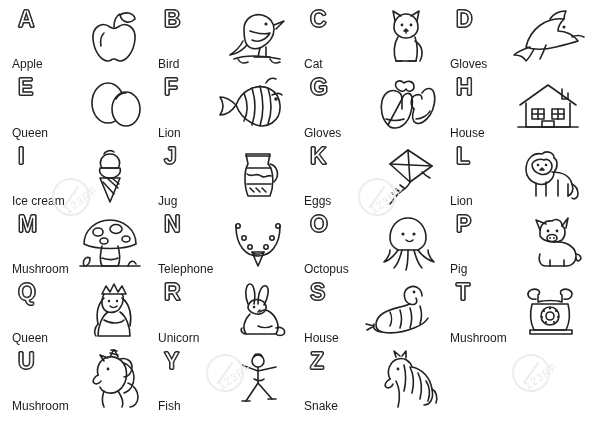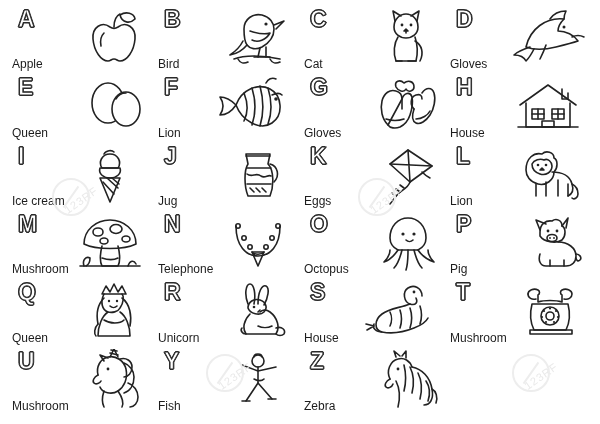--- a/index.html
+++ b/index.html
@@ -511,21 +511,21 @@
           <path d="M30 30 C26 22 30 12 38 10 C44 8 50 12 52 18"></path>
           <path d="M36 8 L34 2 L40 7 M42 7 L46 2 L46 9"></path>
           <circle class="dot" cx="38" cy="20" r="1.4"></circle>
           <path d="M30 30 C26 32 24 36 26 38 C28 40 32 38 33 35"></path>
           <path d="M52 18 C62 20 70 28 72 40 C74 50 70 56 64 56"></path>
           <path d="M36 32 C40 40 40 50 38 58"></path>
           <path d="M44 16 C46 24 46 34 44 42 M50 18 C54 26 54 36 52 44 M58 24 C62 32 62 42 60 50 M66 32 C70 38 70 46 68 52"></path>
           <path d="M72 40 C76 42 78 48 76 54"></path>
         </svg>
       </div>
-      <div class="word">Zebra</div>
+      <div class="word">Snake</div>
     </div>
 
     <div class="cell"></div>
 
   </div>
 
   <div class="wm" style="left:62px; top:206px;">123RF</div>
   <div class="wm-ring" style="left:52px; top:178px;"></div>
 
   <div class="wm" style="left:368px; top:206px;">123RF</div>

